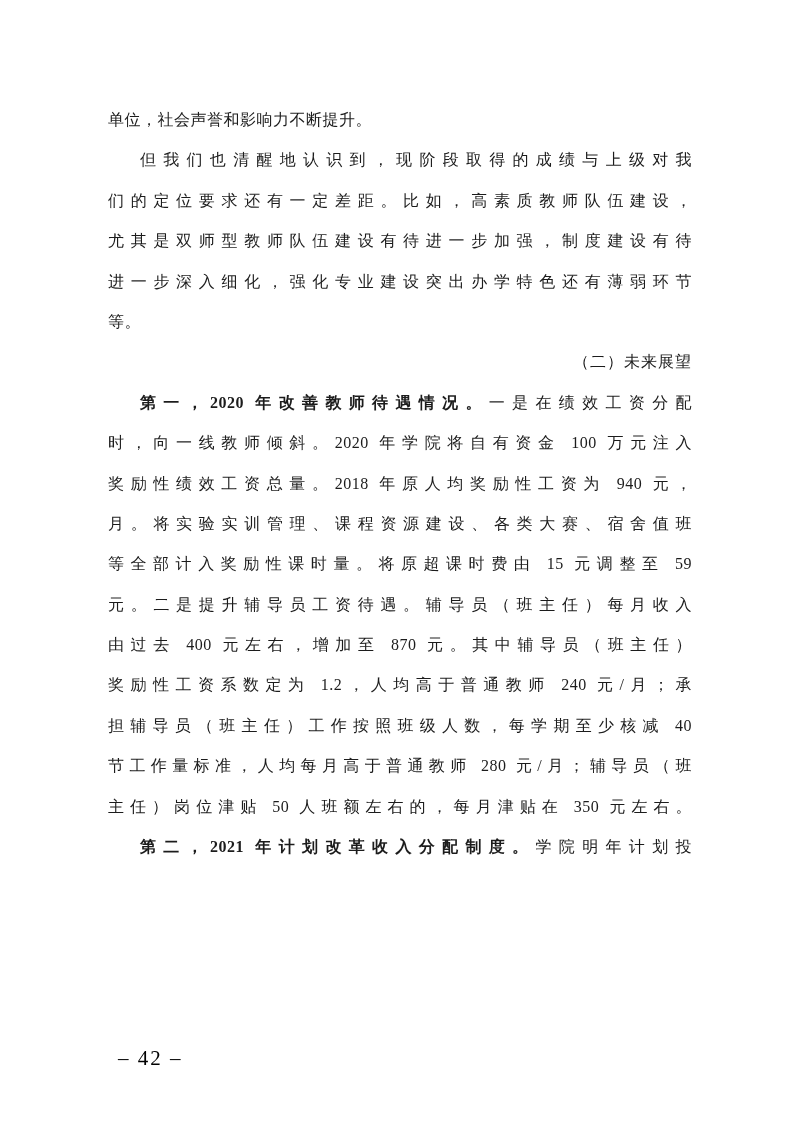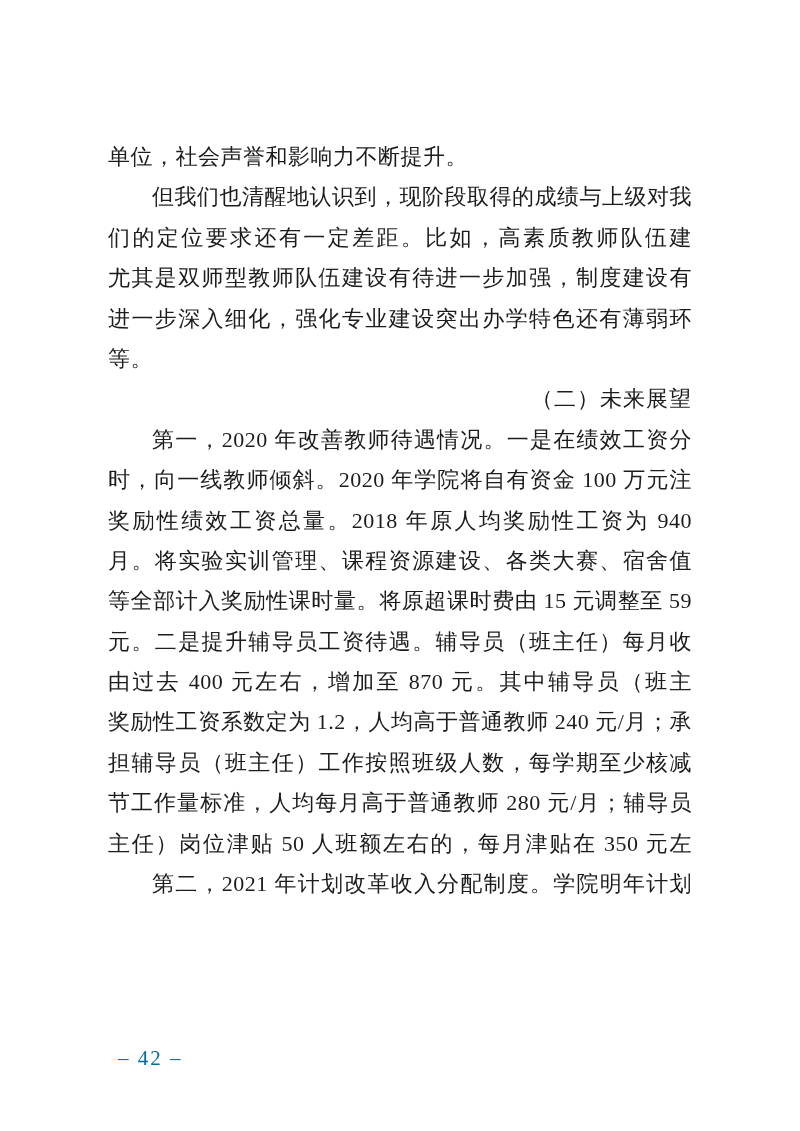--- a/index.html
+++ b/index.html
@@ -14,52 +14,51 @@
     background: #ffffff;
     overflow: hidden;
     font-family: "Liberation Serif", "DejaVu Serif", serif;
     color: #1c1c1c;
   }
   .doc-body {
     position: absolute;
     left: 108px;
     top: 100px;
     width: 584px;
-    font-size: 22px;
+    font-size: 16px;
     line-height: 40.4px;
-    margin-top: 37px;
   }
   .line {
     height: 40.4px;
     overflow: hidden;
     text-align: left;
     letter-spacing: 0.5px;
   }
   .line.indent {
     text-indent: 2em;
     text-align: right;
   }
   .line.justify {
     text-align: justify;
     text-align-last: justify;
     text-justify: inter-character;
   }
   .line .bold {
-    font-weight: 400;
+    font-weight: 700;
   }
   .line.kaiti {
     
     letter-spacing: 1px;
   }
   .page-number {
     position: absolute;
     left: 118px;
     top: 1046px;
     font-size: 21px;
-    color: #0369a1;
+    color: #000000;
     letter-spacing: 2px;
     white-space: pre;
   }
 </style>
 </head>
 <body>
 
 <div class="page">
   <div class="doc-body">
       <div class="line"><span>单位，社会声誉和影响力不断提升。</span></div>

